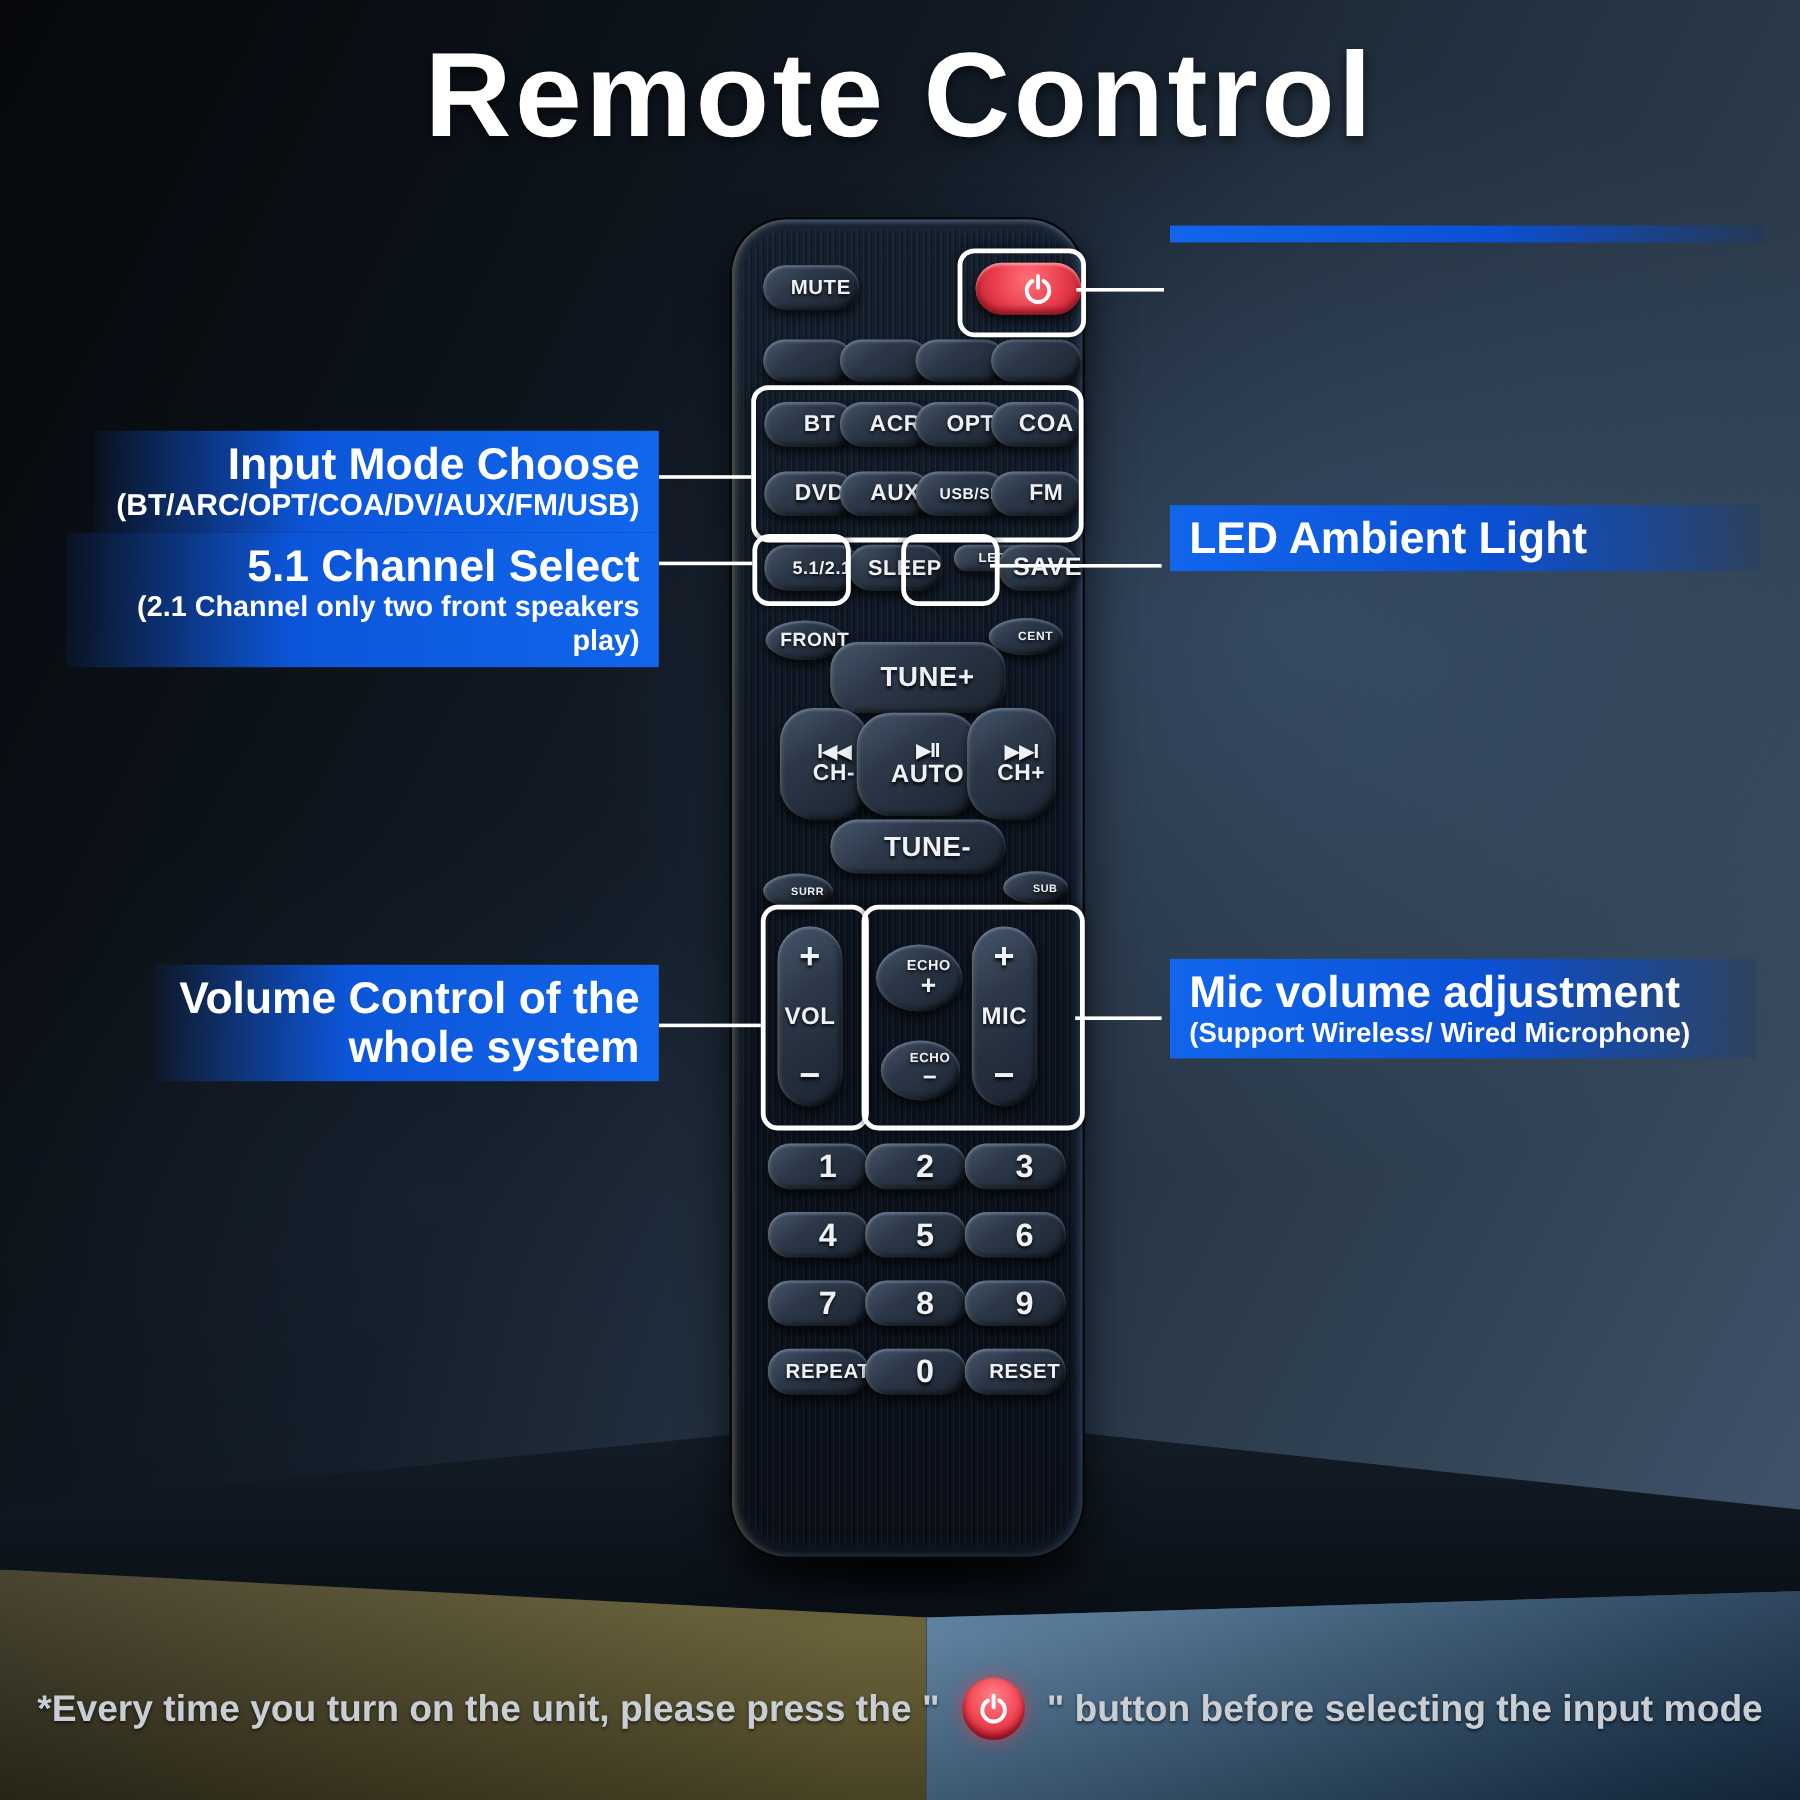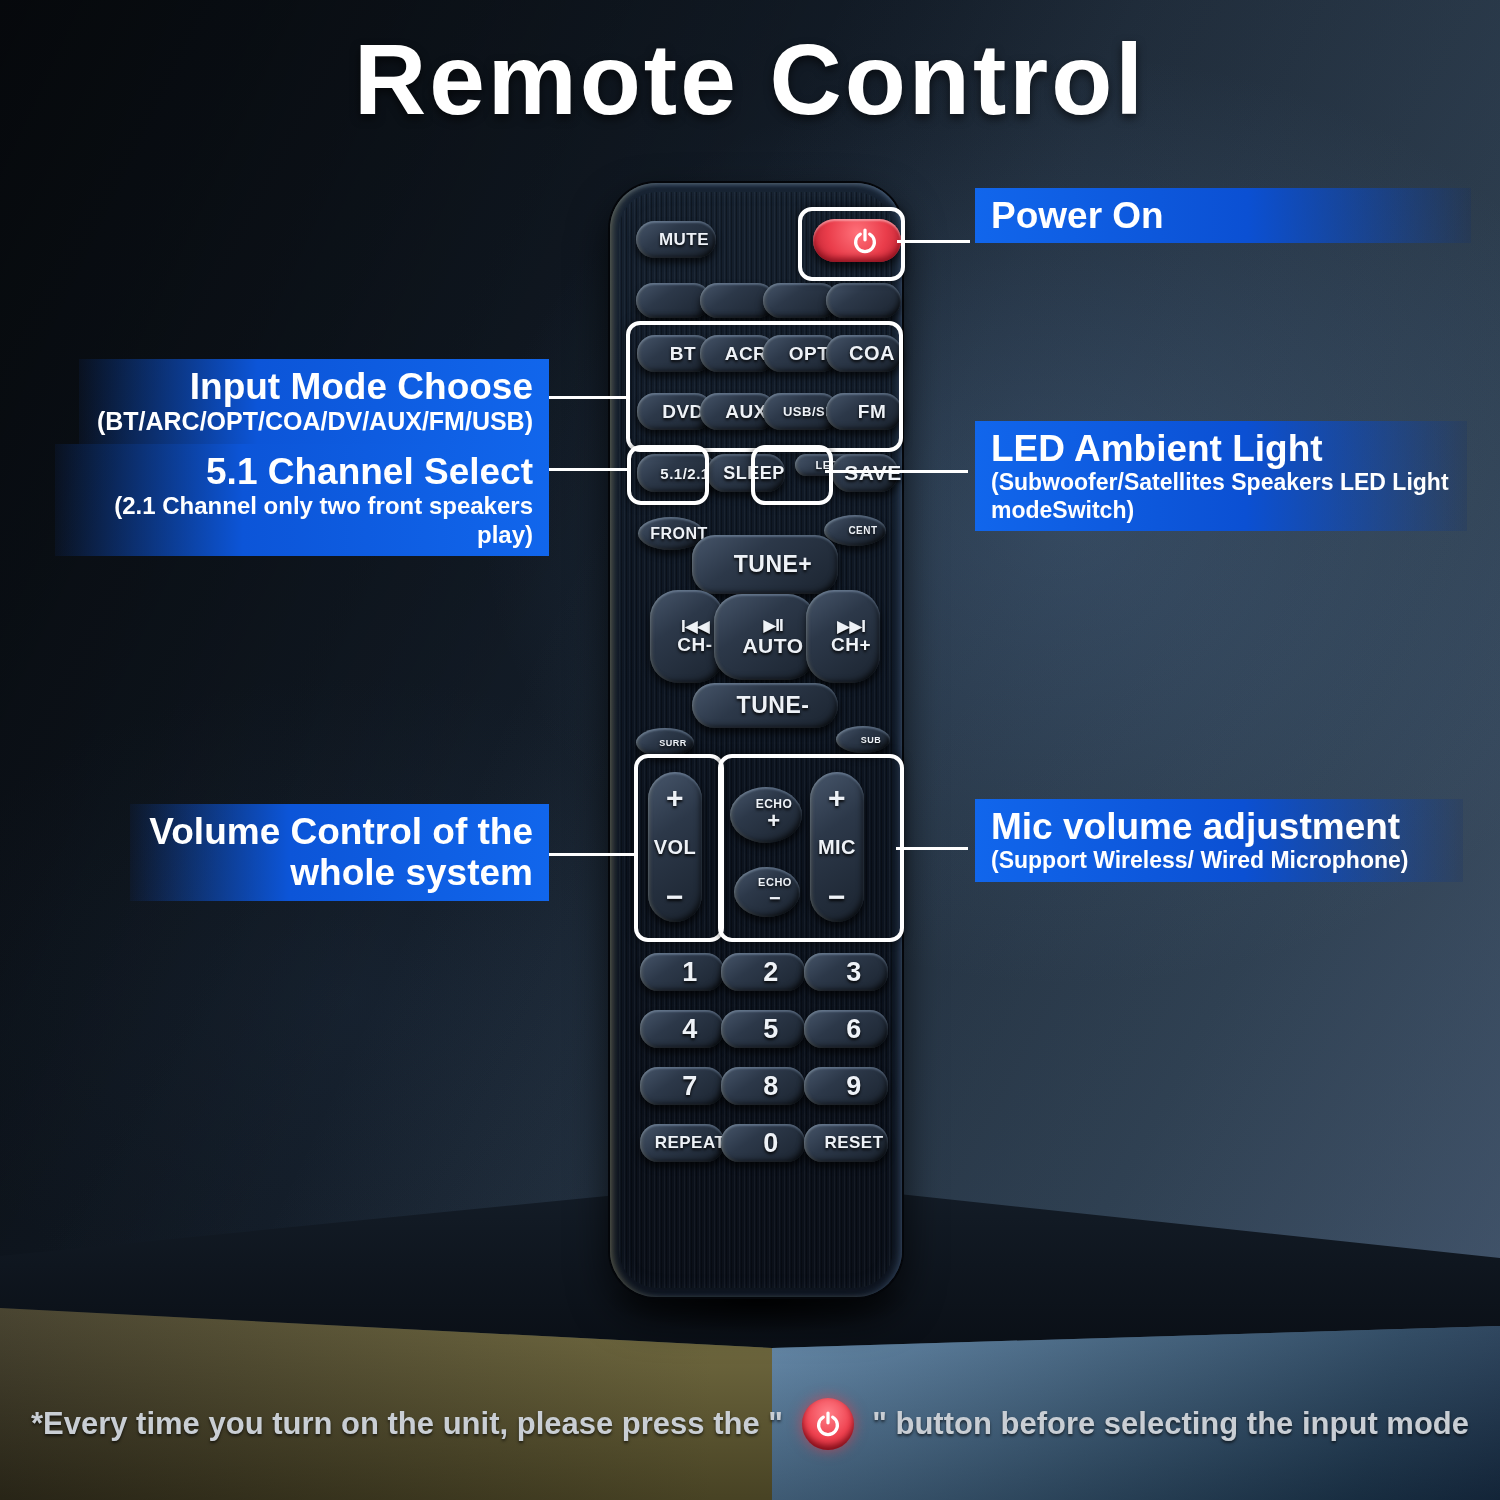--- a/index.html
+++ b/index.html
@@ -190,36 +190,34 @@
   <div class="callout-box" style="left:718px;top:754px;width:178px;height:180px;"></div>
 
   <div class="callout-line" style="left:897px;top:240px;width:73px;"></div>
   <div class="callout-line" style="left:549px;top:396px;width:77px;"></div>
   <div class="callout-line" style="left:549px;top:468px;width:78px;"></div>
   <div class="callout-line" style="left:825px;top:470px;width:143px;"></div>
   <div class="callout-line" style="left:549px;top:853px;width:85px;"></div>
   <div class="callout-line" style="left:896px;top:847px;width:72px;"></div>
 
   <div class="ann ann-right" style="left:975px;top:188px;width:496px;">
-    <div class="ann-title">Power On</div>
   </div>
 
   <div class="ann ann-left" style="left:79px;top:359px;width:470px;">
     <div class="ann-title">Input Mode Choose</div>
     <div class="ann-sub-sm">(BT/ARC/OPT/COA/DV/AUX/FM/USB)</div>
   </div>
 
   <div class="ann ann-left" style="left:55px;top:444px;width:494px;">
     <div class="ann-title">5.1 Channel Select</div>
     <div class="ann-sub" style="font-size:24px;">(2.1 Channel only two front speakers play)</div>
   </div>
 
   <div class="ann ann-right" style="left:975px;top:421px;width:492px;">
     <div class="ann-title">LED Ambient Light</div>
-    <div class="ann-sub">(Subwoofer/Satellites Speakers LED Light modeSwitch)</div>
   </div>
 
   <div class="ann ann-left" style="left:130px;top:804px;width:419px;">
     <div class="ann-title">Volume Control of the</div>
     <div class="ann-title">whole system</div>
   </div>
 
   <div class="ann ann-right" style="left:975px;top:799px;width:488px;">
     <div class="ann-title">Mic volume adjustment</div>
     <div class="ann-sub">(Support Wireless/ Wired Microphone)</div>

